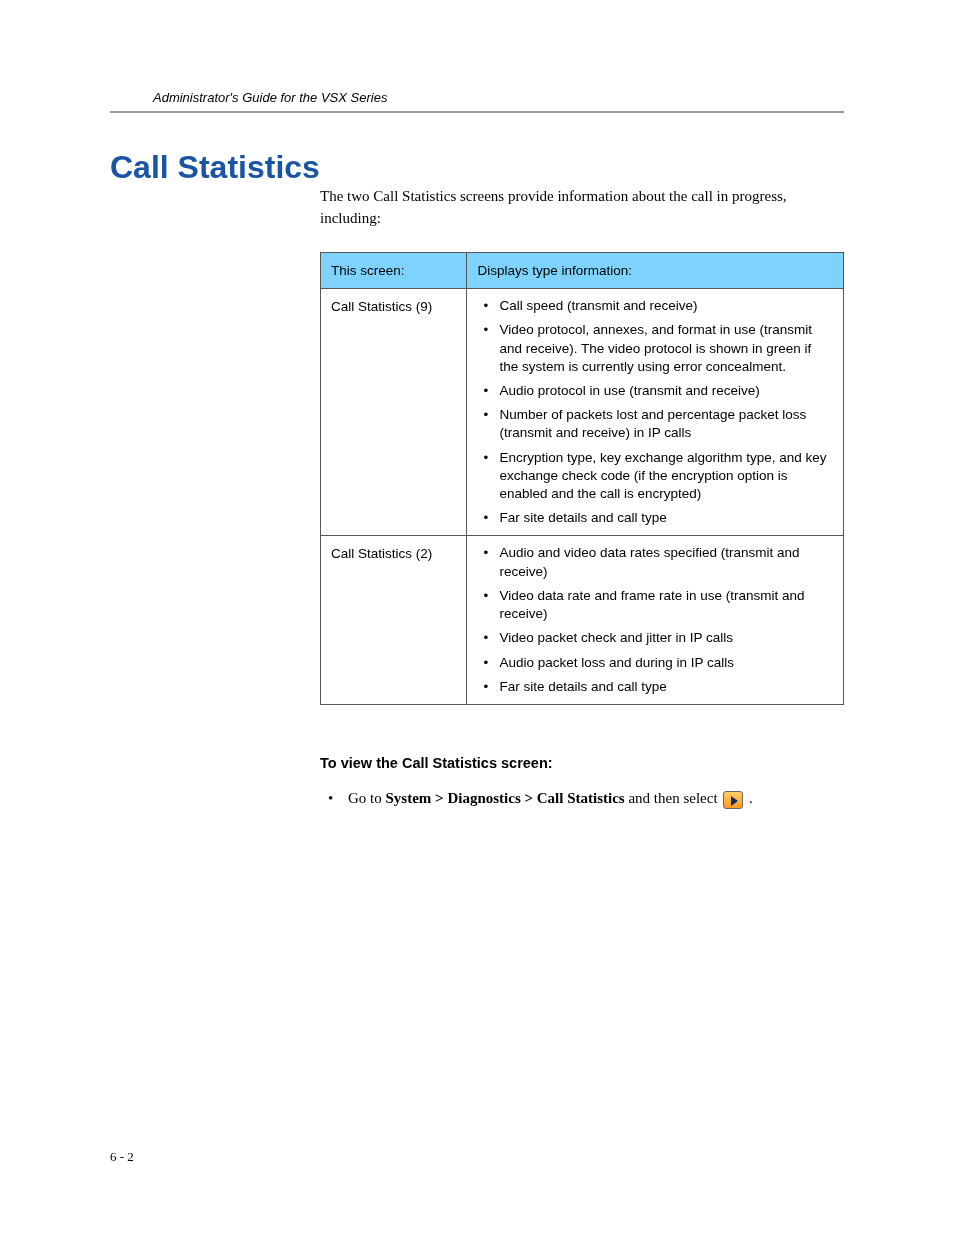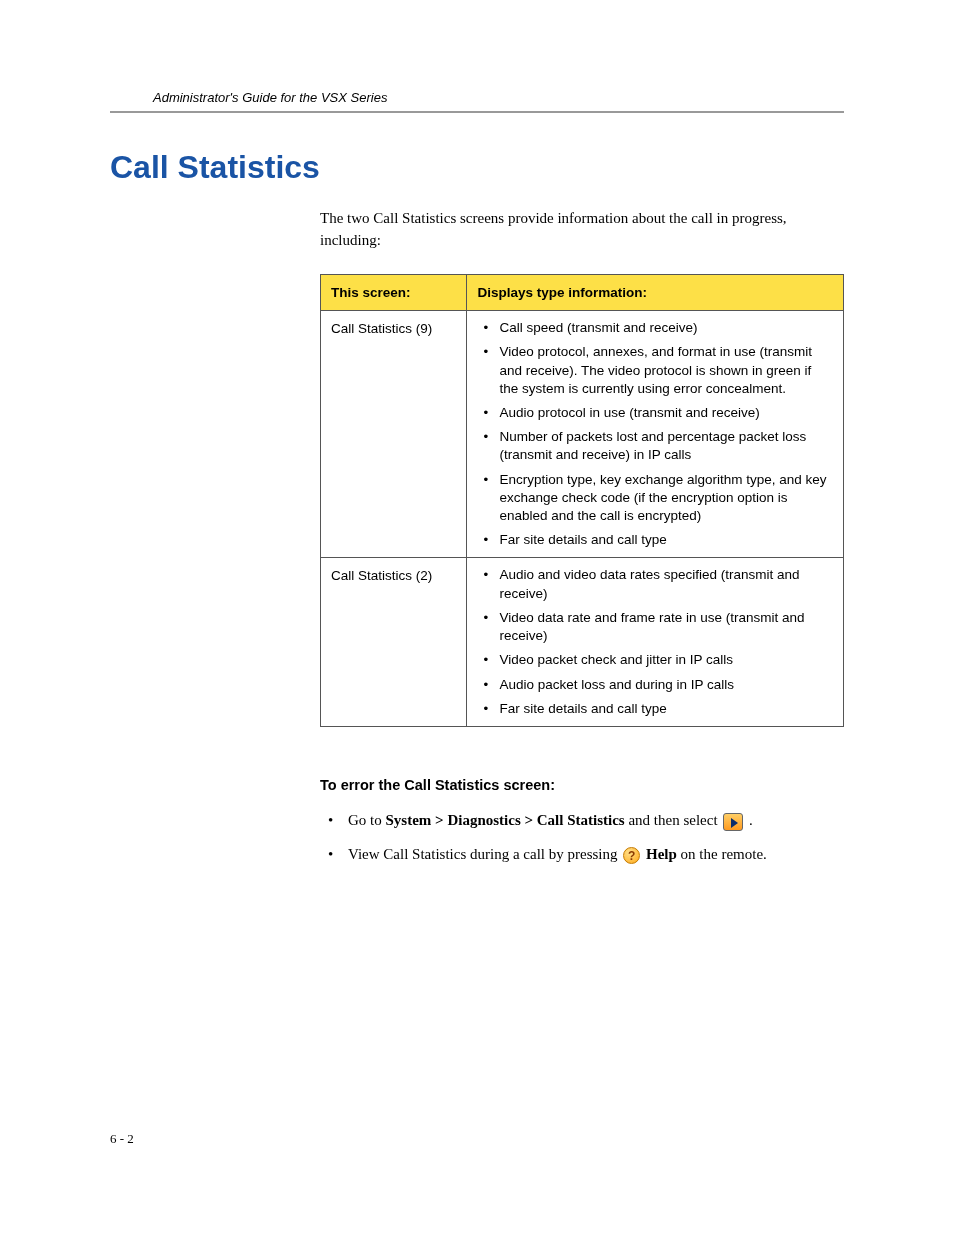--- a/index.html
+++ b/index.html
@@ -22,21 +22,20 @@
     .header-rule {
       border: none;
       border-top: 2px solid #999;
       margin-bottom: 36px;
     }
     h1.title {
       color: #1a54a5;
       font-size: 32px;
       font-weight: bold;
       font-family: "Trebuchet MS", Arial, sans-serif;
-      margin-bottom: 22px;
     }
     .content {
       margin-left: 200px;
       font-family: "Book Antiqua", Palatino, Georgia, serif;
       font-size: 15px;
       line-height: 1.45;
       padding-left: 10px;
     }
     .intro { margin-bottom: 22px; }
     table.info {
@@ -46,22 +45,22 @@
       font-size: 13.5px;
       margin-bottom: 48px;
     }
     table.info th, table.info td {
       border: 1px solid #555;
       text-align: left;
       vertical-align: top;
       padding: 8px 10px;
     }
     table.info th {
-      background: #fde047;
-      font-weight: bold;
+      background: #7dd3fc;
+      font-weight: normal;
     }
     table.info ul {
       list-style: none;
       padding: 0;
       margin: 0;
     }
     table.info ul li {
       position: relative;
       padding-left: 22px;
       margin-bottom: 6px;
@@ -156,21 +155,21 @@
     }
     .snap-icon::after {
       content: "";
       position: absolute;
       left: 7px; top: 7px;
       width: 4px; height: 4px;
       background: #888; border-radius: 50%;
     }
     .page-num {
       position: absolute;
-      bottom: 88px;
+      bottom: 70px;
       left: 110px;
       font-family: "Book Antiqua", Palatino, Georgia, serif;
       font-size: 13px;
     }
     .bold { font-weight: bold; }
   </style>
 </head>
 <body>
 
 <div class="header-line">Administrator's Guide for the VSX Series</div>
@@ -210,26 +209,22 @@
             <li>Video data rate and frame rate in use (transmit and receive)</li>
             <li>Video packet check and jitter in IP calls</li>
             <li>Audio packet loss and during in IP calls</li>
             <li>Far site details and call type</li>
           </ul>
         </td>
       </tr>
     </tbody>
   </table>
 
-  <div class="subhead">To error the Call Statistics screen:</div>
+  <div class="subhead">To view the Call Statistics screen:</div>
 
   <ul class="steps">
     <li>
       <span>Go to </span><span class="bold">System &gt; Diagnostics &gt; Call Statistics</span><span> and then select </span><span class="inline-icon play-btn"></span><span> .</span>
     </li>
-    <li>
-      <span>View Call Statistics during a call by pressing </span><span class="inline-icon help-icon">?</span>
-      <span class="bold">Help</span><span> on the remote.</span>
-    </li>
   </ul>
 </div>
 
 <div class="page-num">6 - 2</div>
 
 </body></html>

